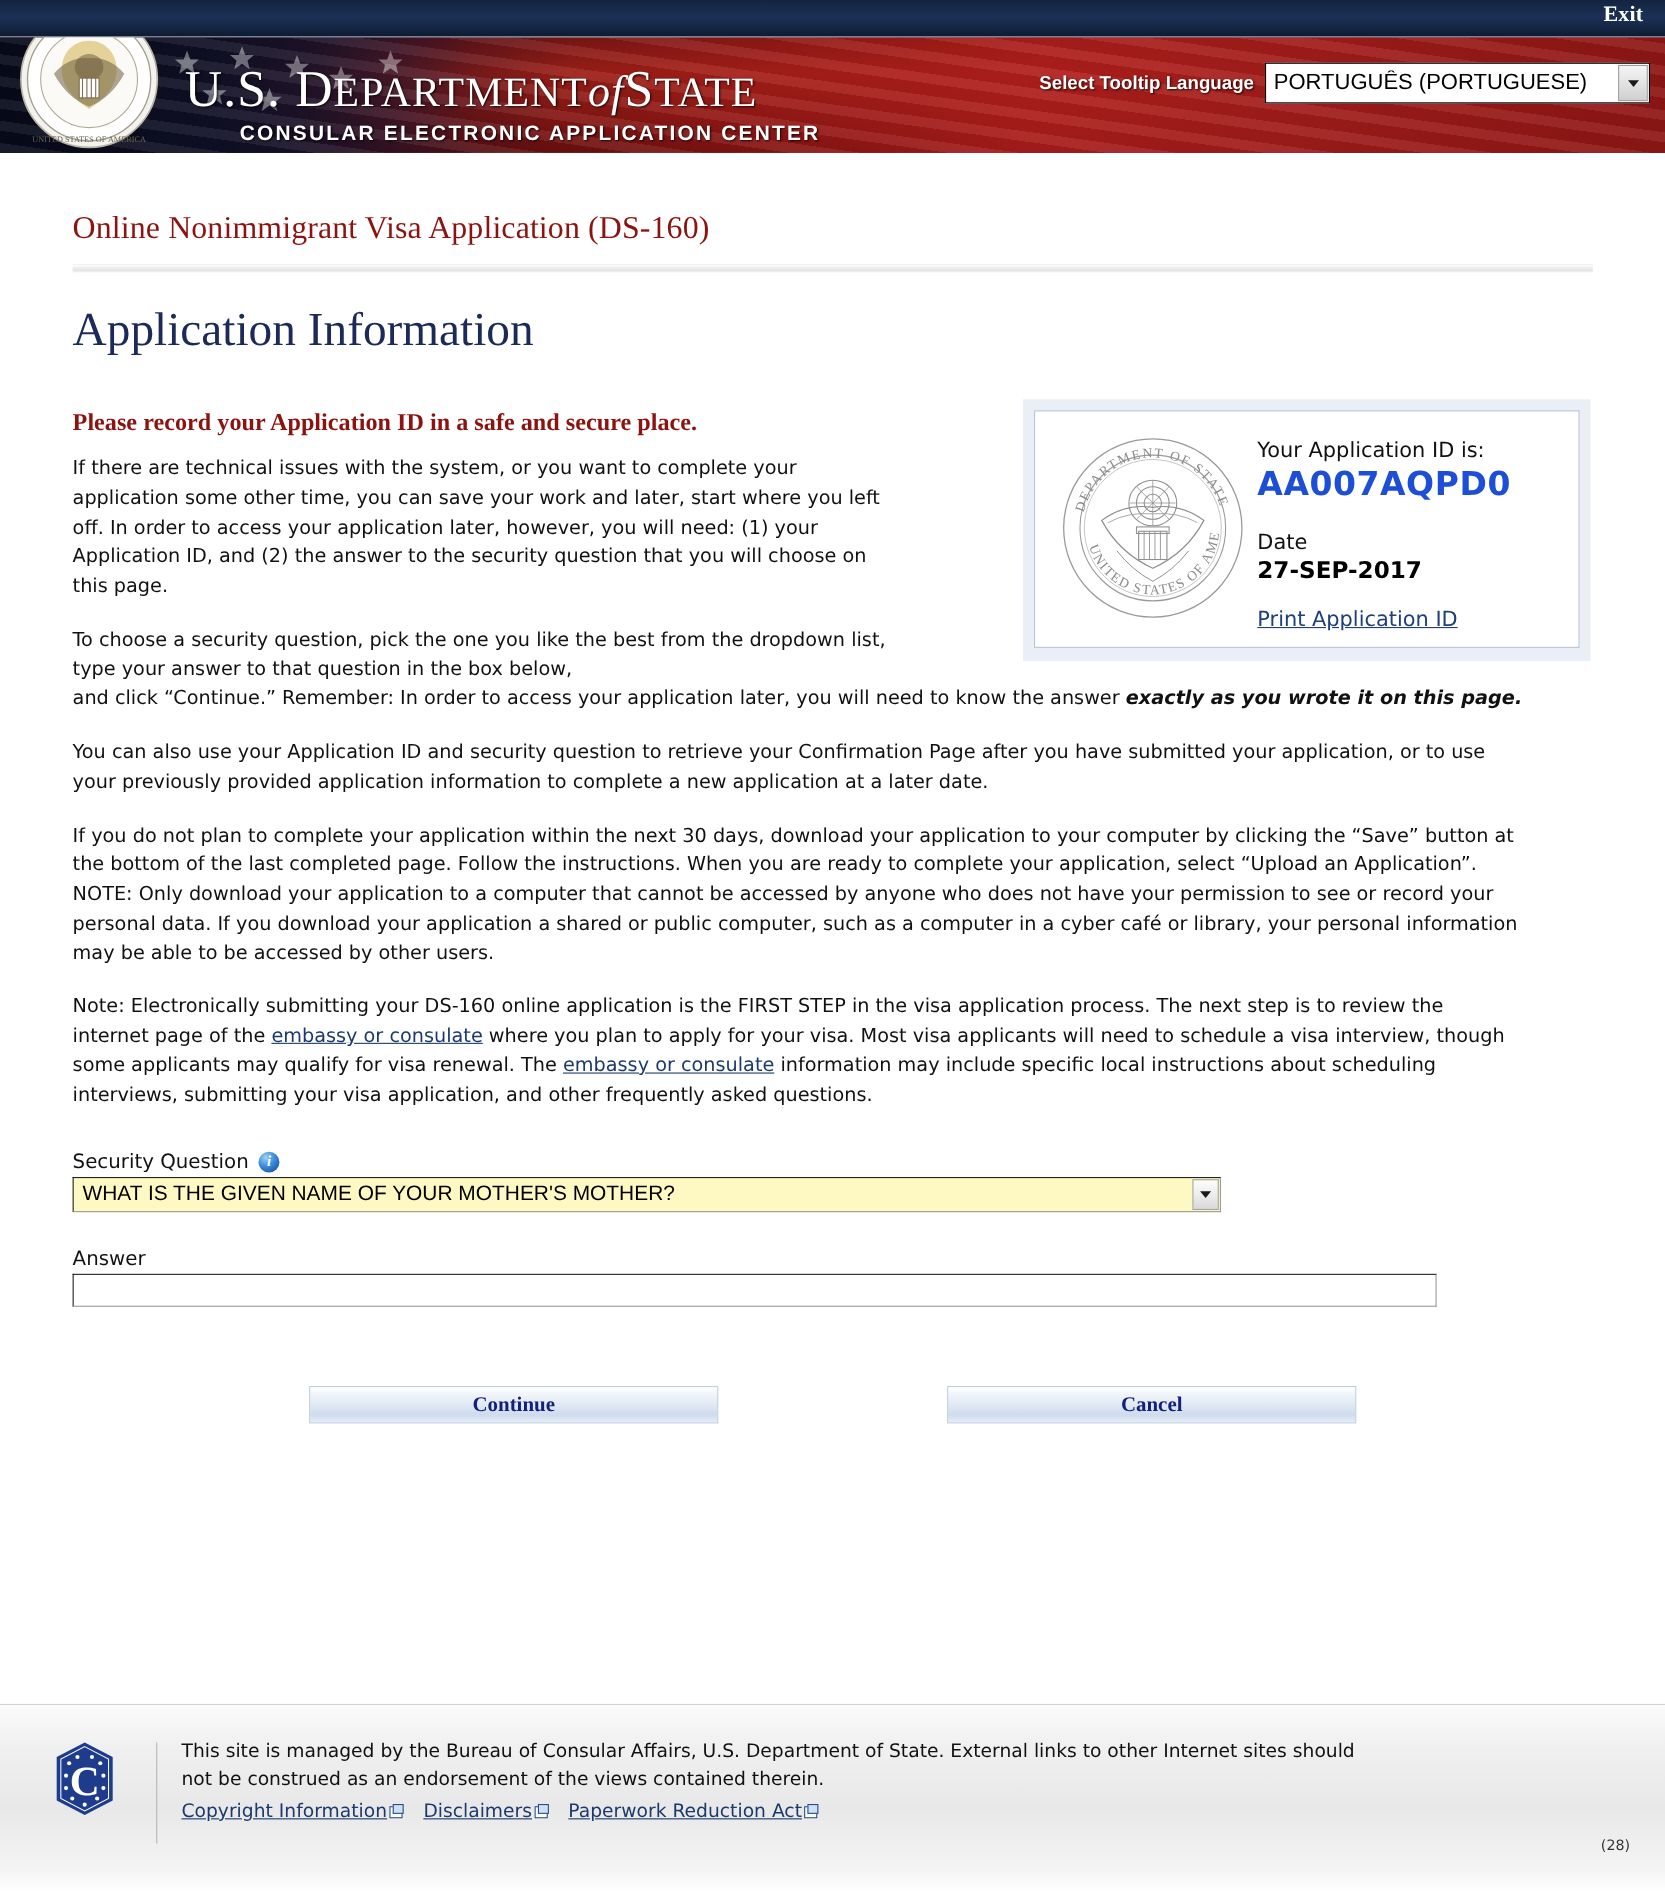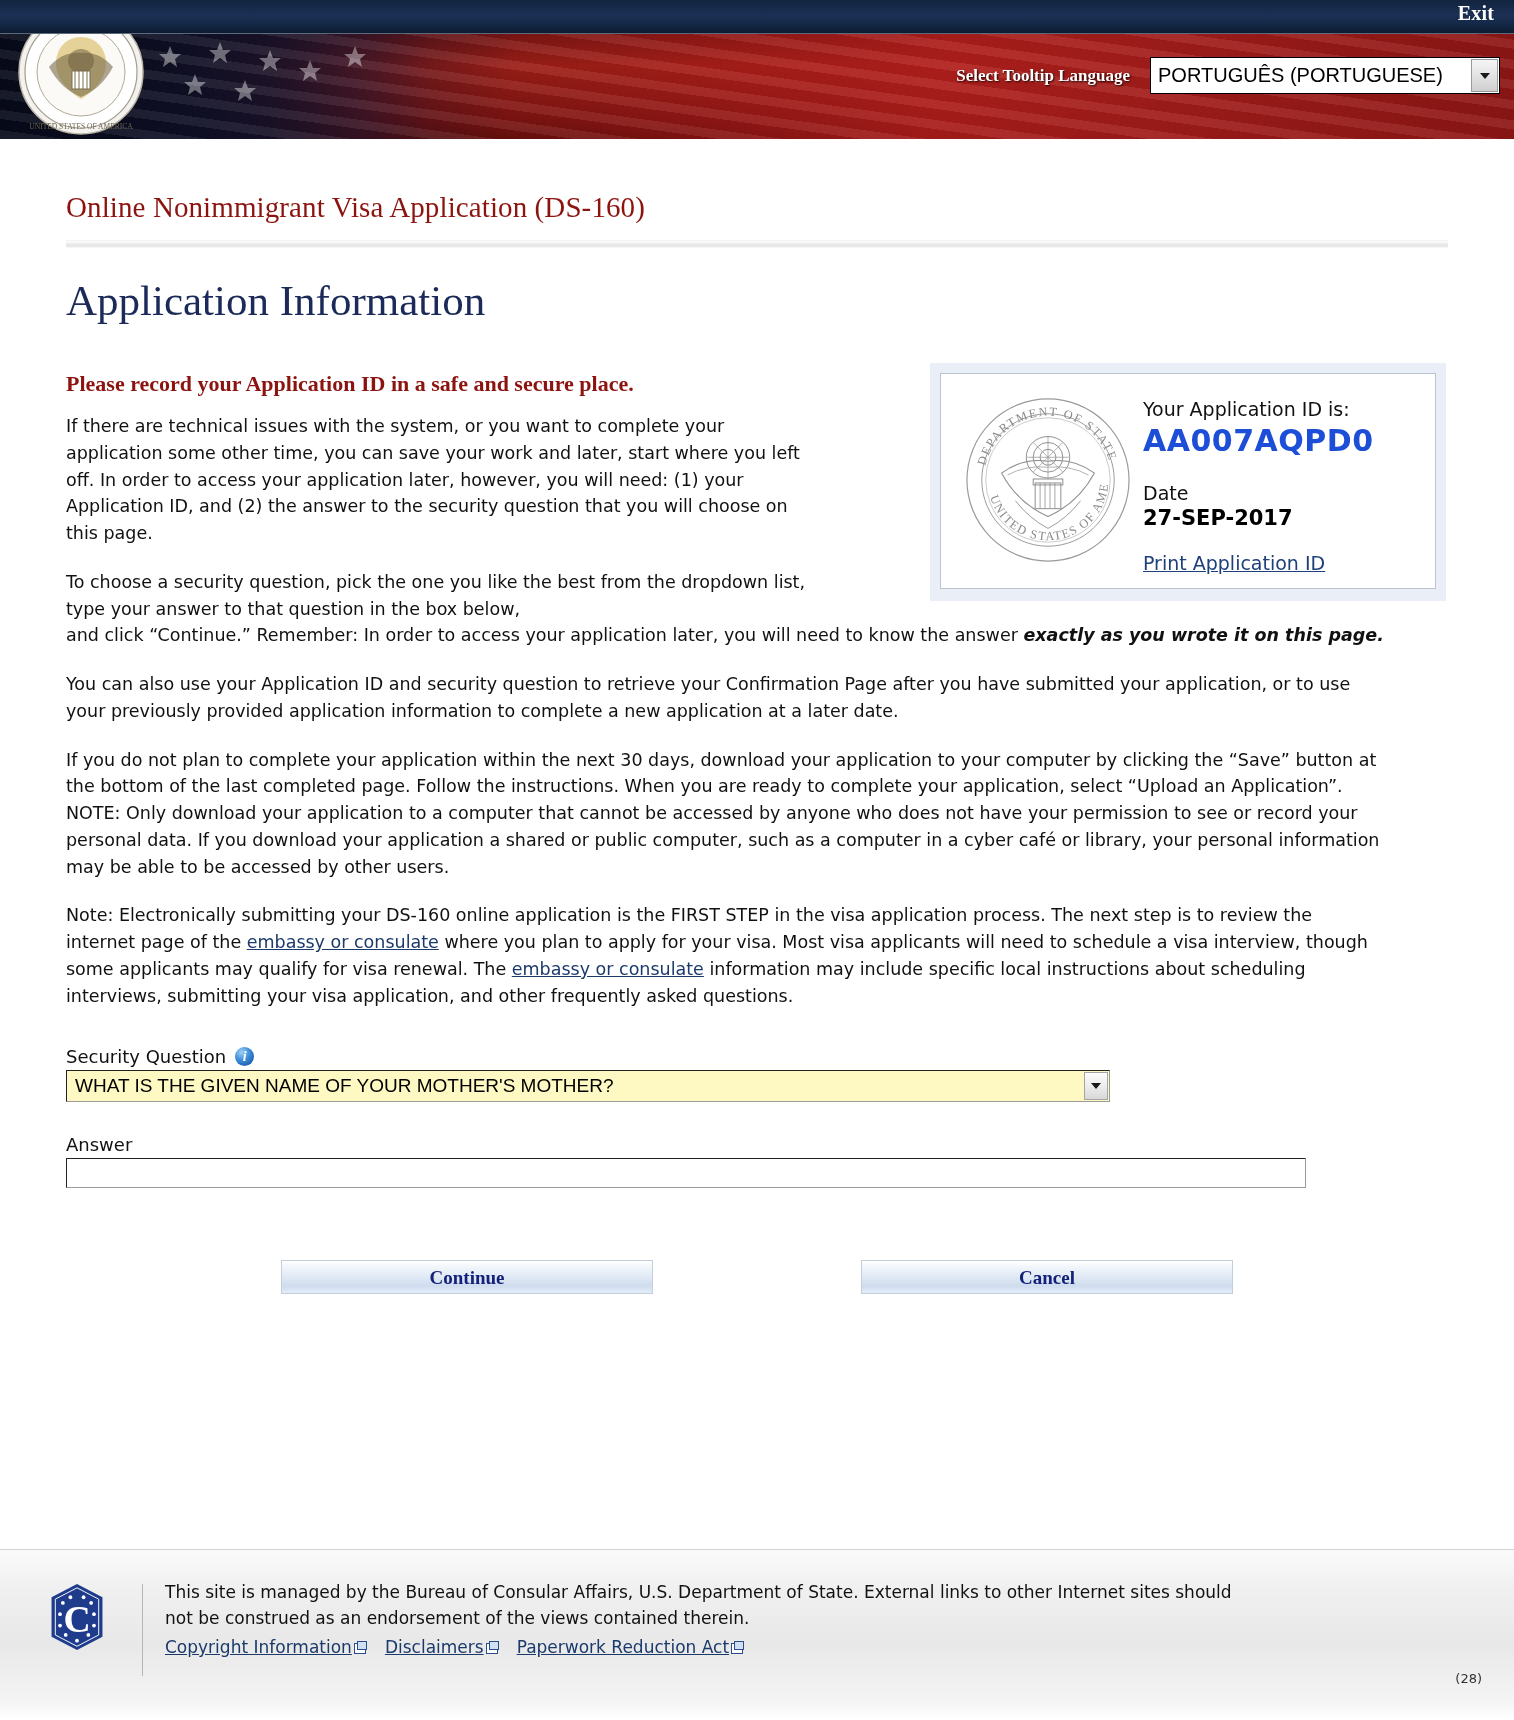--- a/index.html
+++ b/index.html
@@ -120,25 +120,25 @@
   .lang-wrap {
     position: absolute;
     right: 14px;
     top: 23px;
     z-index: 6;
     display: flex;
     align-items: center;
   }
   .lang-label {
     color: #ffffff;
-    font-family: Liberation Serif, serif;
+    font-family: Liberation Sans, sans-serif;
     font-weight: bold;
     font-size: 17px;
     text-shadow: 1px 1px 2px rgba(0,0,0,.85);
-    margin-right: 20px;
+    margin-right: 10px;
     white-space: nowrap;
   }
   .lang-select {
     width: 350px;
     height: 37px;
     border: 1px solid #000;
     background: #ffffff;
     display: flex;
     align-items: center;
     position: relative;
@@ -500,20 +500,24 @@
         <line x1="59" y1="64" x2="59" y2="82"></line>
         <line x1="63" y1="64" x2="63" y2="82"></line>
         <line x1="67" y1="64" x2="67" y2="82"></line>
         <line x1="71" y1="64" x2="71" y2="82"></line>
       </g>
       <text x="65" y="16" font-family="Liberation Serif, serif" font-size="7.5" fill="#6a6350" text-anchor="middle">DEPARTMENT OF STATE</text>
       <text x="65" y="122" font-family="Liberation Serif, serif" font-size="7.5" fill="#6a6350" text-anchor="middle">UNITED STATES OF AMERICA</text>
     </svg>
   </div>
 
+  <div class="wordmark">
+    <div class="l1">U.S. D<span style="font-size:38px">EPARTMENT</span><span class="of">of</span>S<span style="font-size:38px">TATE</span></div>
+    <div class="l2">CONSULAR ELECTRONIC APPLICATION CENTER</div>
+  </div>
 
   <div class="lang-wrap">
     <div class="lang-label">Select Tooltip Language</div>
     <div class="lang-select">
       <div class="val">PORTUGUÊS (PORTUGUESE)</div>
       <div class="arrowbtn">
           <span class="caret"></span>
         </div>
     </div>
   </div>

